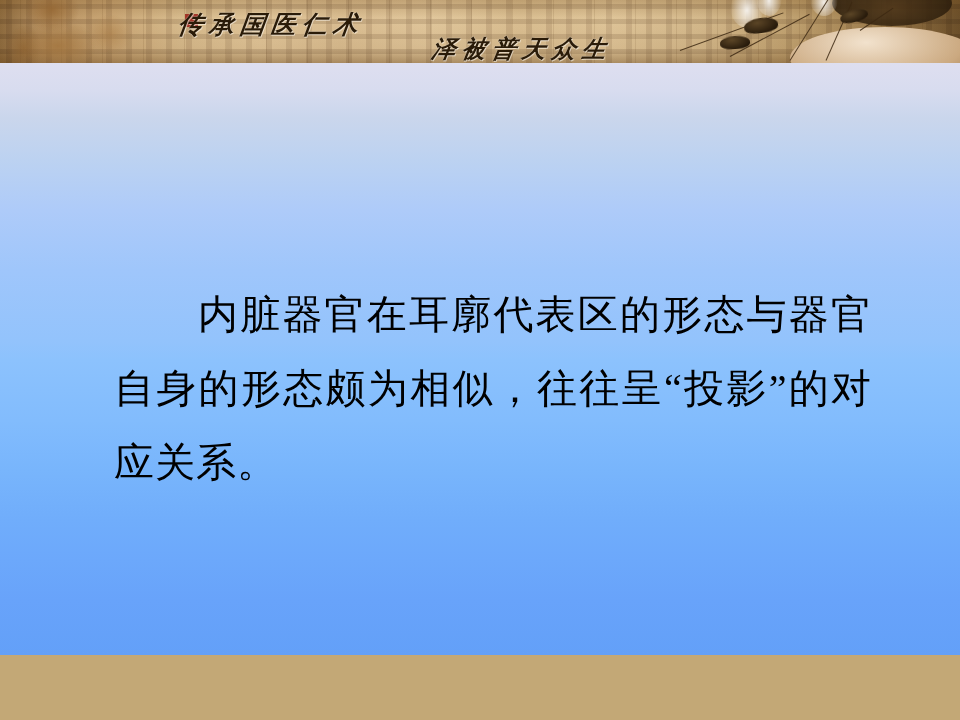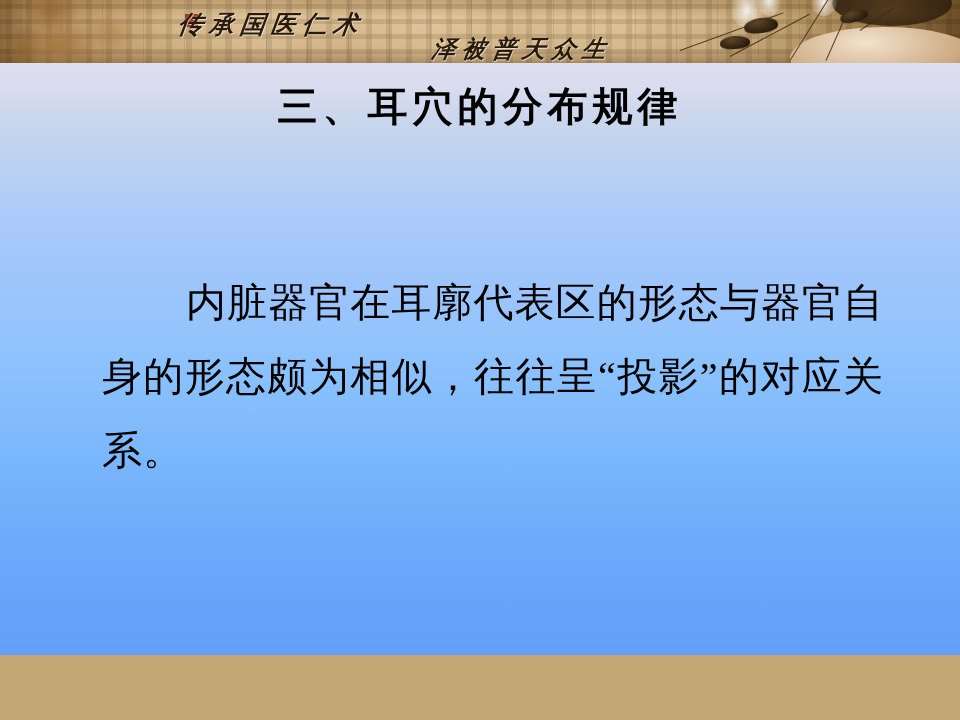--- a/index.html
+++ b/index.html
@@ -169,21 +169,21 @@
     top: 262px;
     width: 790px;
   }
   #body-text {
     color: #000000;
     font-family: "Liberation Serif", "DejaVu Serif", serif;
     font-size: 40px;
     line-height: 74px;
     letter-spacing: 1px;
     text-indent: 84px;
-    margin: 4px;
+    margin: 16px;
     text-align: justify;
   }
 
   
   #footer-bar {
     position: absolute;
     left: 0; top: 655px;
     width: 960px;
     height: 65px;
     background: #c3a876;
@@ -217,21 +217,20 @@
       <div class="cone c1"></div>
       <div class="cone c2"></div>
       <div class="cone c3"></div>
     </div>
 
     <div class="seal"></div>
     <div class="calli calli-1">传承国医仁术</div>
     <div class="calli calli-2">泽被普天众生</div>
   </div>
 
-  <div id="title">三、耳穴的分布规律</div>
 
   <div id="body-block">
     <p id="body-text">内脏器官在耳廓代表区的形态与器官自身的形态颇为相似，往往呈“投影”的对应关系。</p>
   </div>
 
   <div id="footer-bar"></div>
 
 </div>
 
 </body></html>

